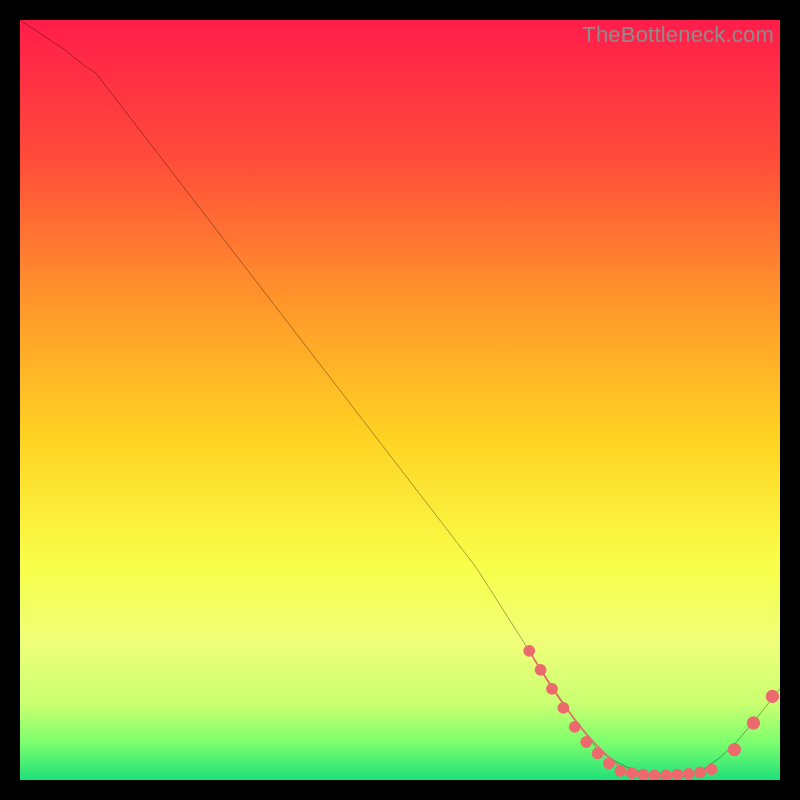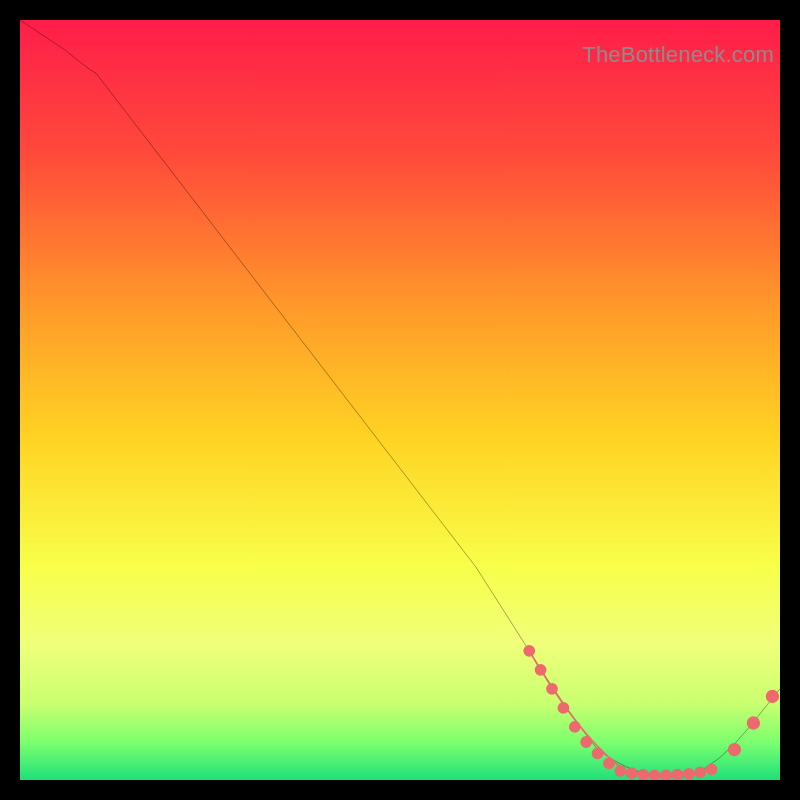--- a/index.html
+++ b/index.html
@@ -34,21 +34,20 @@
     height: 760px;
   }
   .watermark {
     position: absolute;
     top: 2px;
     right: 6px;
     color: #8d8d8d;
     font-size: 22px;
     letter-spacing: 0.2px;
     font-weight: 500;
-    margin-top: 20px;
   }
   svg {
     display: block;
   }
 </style>
 </head>
 <body>
 
 <div class="frame">
 

